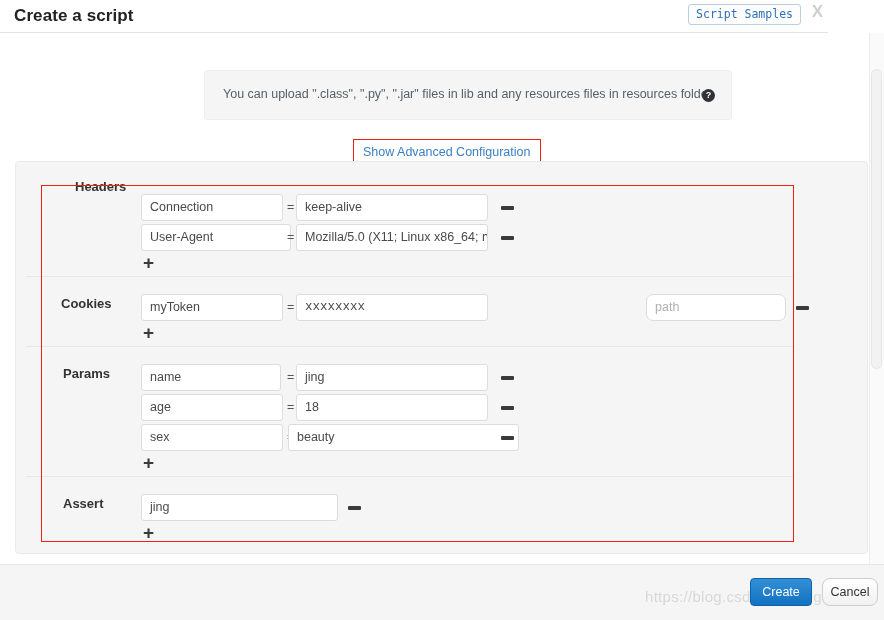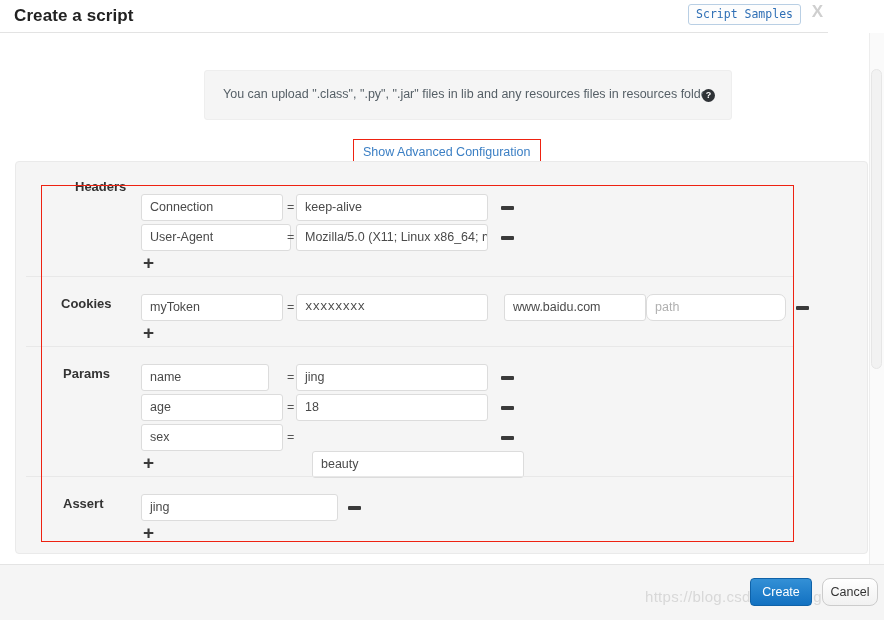--- a/index.html
+++ b/index.html
@@ -245,43 +245,42 @@
 
     <div class="plus" style="left:143px; top:222px;">+</div>
 
     <div class="sec-divider" style="top:243px;"></div>
 
     <div class="sec-label" style="left:61px; top:263px;">Cookies</div>
 
     <div class="fld" style="left:141px; top:261px; width:142px;">myToken</div>
     <div class="eq" style="left:287px; top:261px;">=</div>
     <div class="fld" style="left:296px; top:261px; width:192px;font-family:Liberation Mono, monospace;">xxxxxxxx</div>
-    <div class="fld" style="left:504px; top:261px; width:142px;">www.baidu.com</div>
     <div class="fld ph" style="left:646px; top:261px; width:140px;">path</div>
     <div class="minus" style="left:796px; top:273px;"></div>
 
     <div class="plus" style="left:143px; top:292px;">+</div>
 
     <div class="sec-divider" style="top:313px;"></div>
 
     <div class="sec-label" style="left:63px; top:333px;">Params</div>
 
-    <div class="fld" style="left:141px; top:331px; width:128px;">name</div>
+    <div class="fld" style="left:141px; top:331px; width:140px;">name</div>
     <div class="eq" style="left:287px; top:331px;">=</div>
     <div class="fld" style="left:296px; top:331px; width:192px;">jing</div>
     <div class="minus" style="left:501px; top:343px;"></div>
 
     <div class="fld" style="left:141px; top:361px; width:142px;">age</div>
     <div class="eq" style="left:287px; top:361px;">=</div>
     <div class="fld" style="left:296px; top:361px; width:192px;">18</div>
     <div class="minus" style="left:501px; top:373px;"></div>
 
     <div class="fld" style="left:141px; top:391px; width:142px;">sex</div>
     <div class="eq" style="left:287px; top:391px;">=</div>
-    <div class="fld" style="left:312px; top:391px; width:212px;margin-top:27px;">beauty</div>
+    <div class="fld" style="left:288px; top:391px; width:231px;">beauty</div>
     <div class="minus" style="left:501px; top:403px;"></div>
 
     <div class="plus" style="left:143px; top:422px;">+</div>
 
     <div class="sec-divider" style="top:443px;"></div>
 
     <div class="sec-label" style="left:63px; top:463px;">Assert</div>
 
     <div class="fld" style="left:141px; top:461px; width:197px;">jing</div>
     <div class="minus" style="left:348px; top:473px;"></div>

